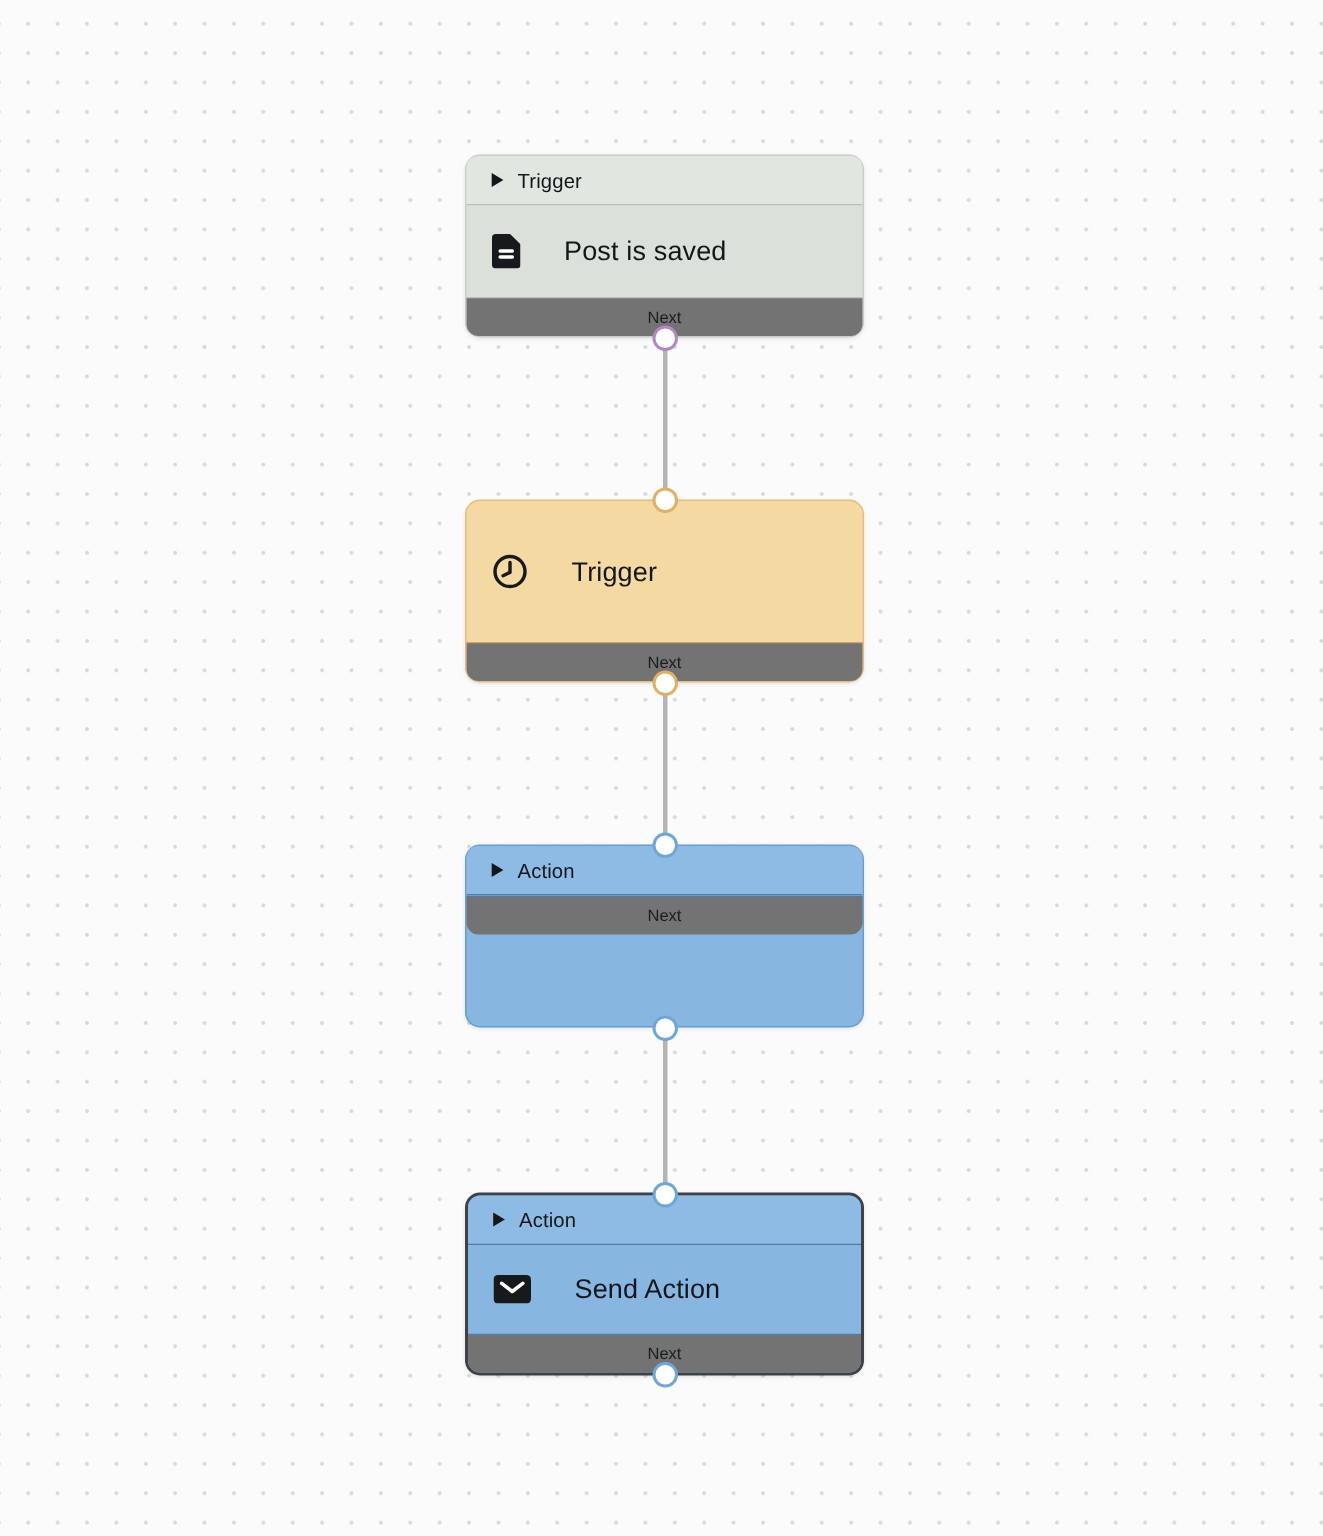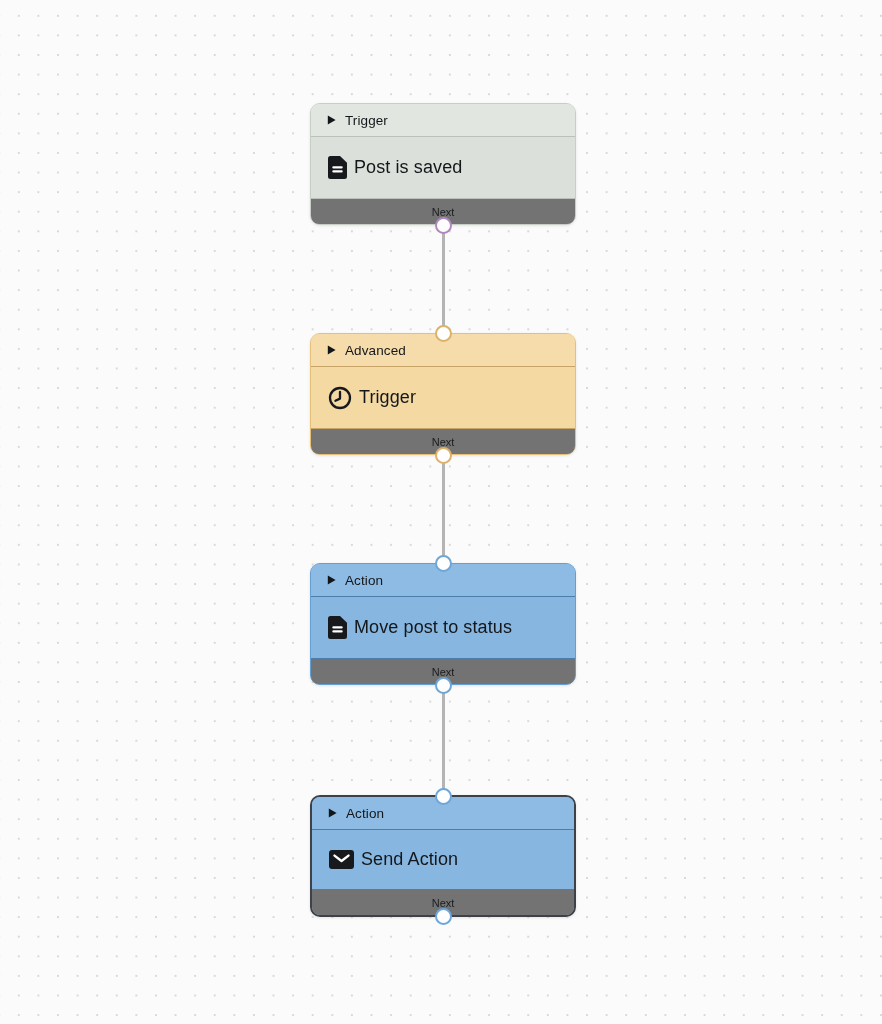--- a/index.html
+++ b/index.html
@@ -60,21 +60,21 @@
     border-bottom: 1px solid var(--divider, #999);
     border-radius: 8px 8px 0 0;
     font-size: 13.5px;
     font-weight: 500;
     letter-spacing: 0.1px;
   }
   .node-body {
     flex: 1 1 auto;
     display: flex;
     align-items: center;
-    gap: 7px;
+    gap: 29px;
     padding: 0 17px;
     font-size: 18px;
     font-weight: 500;
     letter-spacing: 0.1px;
   }
   .node-footer {
     flex: 0 0 26px;
     height: 26px;
     background: #737373;
     border-top: 1px solid var(--divider, #999);
@@ -130,28 +130,20 @@
       </span>
       <span>Post is saved</span>
     </div>
     <div class="node-footer">
       <span>Next</span>
     </div>
     <span class="port port-out"></span>
   </div>
 
   <div class="node node-2" style="--fill: #f5d9a2; --header: #f6dcaa; --border: #e5c078; --divider: #c7a468; --port: #ddb268;">
-    <div class="node-header">
-      <span class="icon">
-        <svg width="9" height="10" viewBox="0 0 9 10">
-            <path d="M0.8 0.4 L8.6 5 L0.8 9.6 Z" fill="#14171a"></path>
-          </svg>
-      </span>
-      <span>Advanced</span>
-    </div>
     <div class="node-body">
       <span class="icon">
         <svg width="24" height="24" viewBox="0 0 24 24">
             <circle cx="12" cy="12" r="10" fill="none" stroke="#17191c" stroke-width="2.3"></circle>
             <polyline points="12,6 12,12.6 7.4,14.8" fill="none" stroke="#17191c" stroke-width="2.3" stroke-linecap="round" stroke-linejoin="round"></polyline>
           </svg>
       </span>
       <span>Trigger</span>
     </div>
     <div class="node-footer">
@@ -162,30 +154,20 @@
   </div>
 
   <div class="node node-3" style="--fill: #87b7e1; --header: #8dbbe4; --border: #649ed3; --divider: #4c7dab; --port: #6fa6d8;">
     <div class="node-header">
       <span class="icon">
         <svg width="9" height="10" viewBox="0 0 9 10">
             <path d="M0.8 0.4 L8.6 5 L0.8 9.6 Z" fill="#14171a"></path>
           </svg>
       </span>
       <span>Action</span>
-    </div>
-    <div class="node-body">
-      <span class="icon">
-        <svg width="19" height="23" viewBox="0 0 19 23">
-            <path d="M2.5 0 H12 L19 6.8 V20.5 A2.5 2.5 0 0 1 16.5 23 H2.5 A2.5 2.5 0 0 1 0 20.5 V2.5 A2.5 2.5 0 0 1 2.5 0 Z" fill="#17191c"></path>
-            <rect x="4.3" y="10.2" width="10.4" height="2.3" rx="1.1" fill="#ffffff"></rect>
-            <rect x="4.3" y="14.2" width="10.4" height="2.3" rx="1.1" fill="#ffffff"></rect>
-          </svg>
-      </span>
-      <span>Move post to status</span>
     </div>
     <div class="node-footer">
       <span>Next</span>
     </div>
     <span class="port port-in"></span>
     <span class="port port-out"></span>
   </div>
 
   <div class="node node-4 selected" style="--fill: #87b7e1; --header: #8dbbe4; --border: #3e4147; --divider: #4c7dab; --port: #6fa6d8;">
     <div class="node-header">

